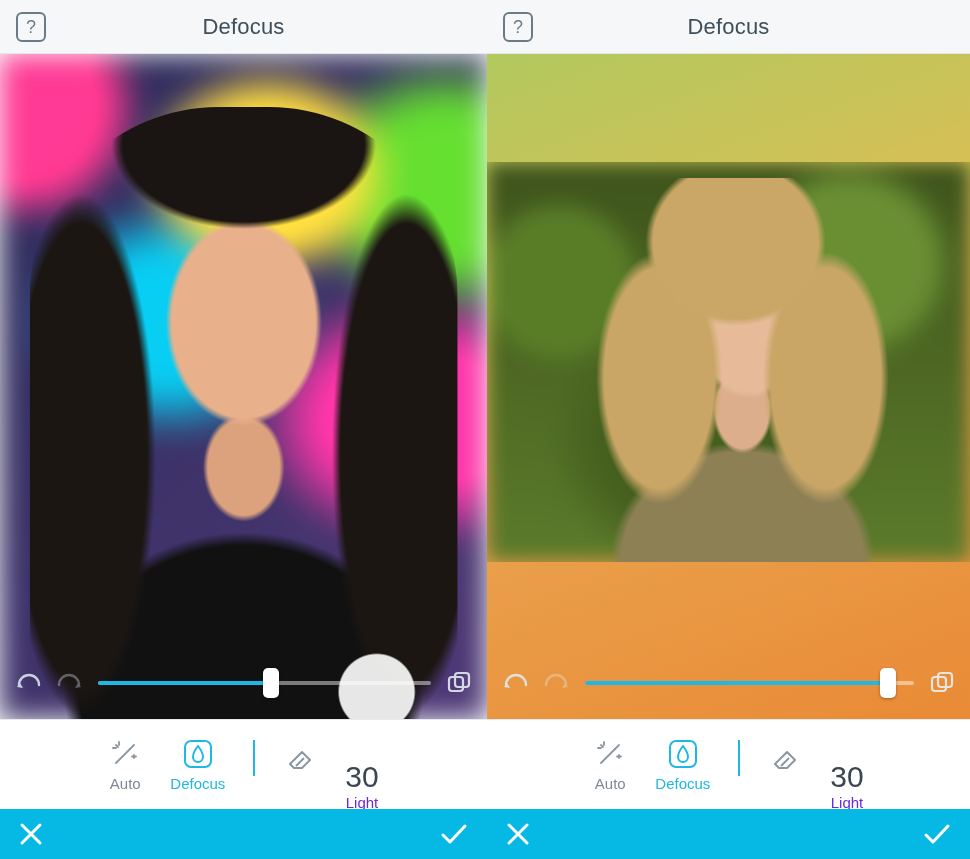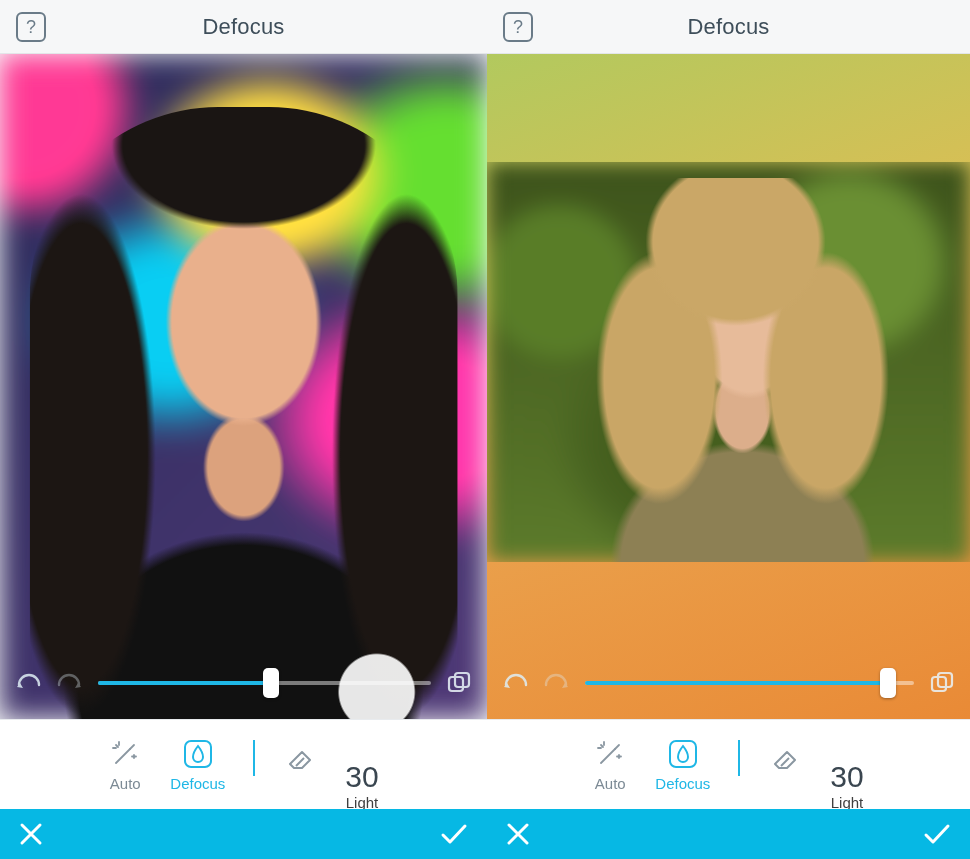--- a/index.html
+++ b/index.html
@@ -88,21 +88,21 @@
   .slider-thumb { position:absolute; width:16px; height:30px; border-radius:5px; background:#fff; box-shadow:0 1px 3px rgba(0,0,0,.35); transform:translateX(-50%); }
 
   
   .toolrow { height:90px; background:#fff; display:flex; align-items:center; justify-content:center; gap:28px; border-top:1px solid #e8ebee; }
   .tool { display:flex; flex-direction:column; align-items:center; gap:4px; color:#7c8a95; font-size:15px; }
   .tool.active { color:#1fb7e6; }
   .tool-icon { width:34px; height:34px; display:flex; align-items:center; justify-content:center; }
   .tool-sep { width:2px; height:36px; background:#1fb7e6; margin-top:-14px; }
   .light { display:flex; flex-direction:column; align-items:center; color:#4a5864; }
   .light-value { font-size:30px; font-weight:400; color:#3a4650; line-height:1;margin-top:44px; }
-  .light-label { font-size:15px; color:#404040; margin-top:2px; }
+  .light-label { font-size:15px; color:#6d28d9; margin-top:2px; }
 
   
   .confirmbar { height:50px; background:#06b8e4; display:flex; align-items:center; justify-content:space-between; padding:0 18px; }
   .conf-btn svg { display:block; }
 
   svg { overflow:visible; }
 </style>
 </head>
 <body>
 

